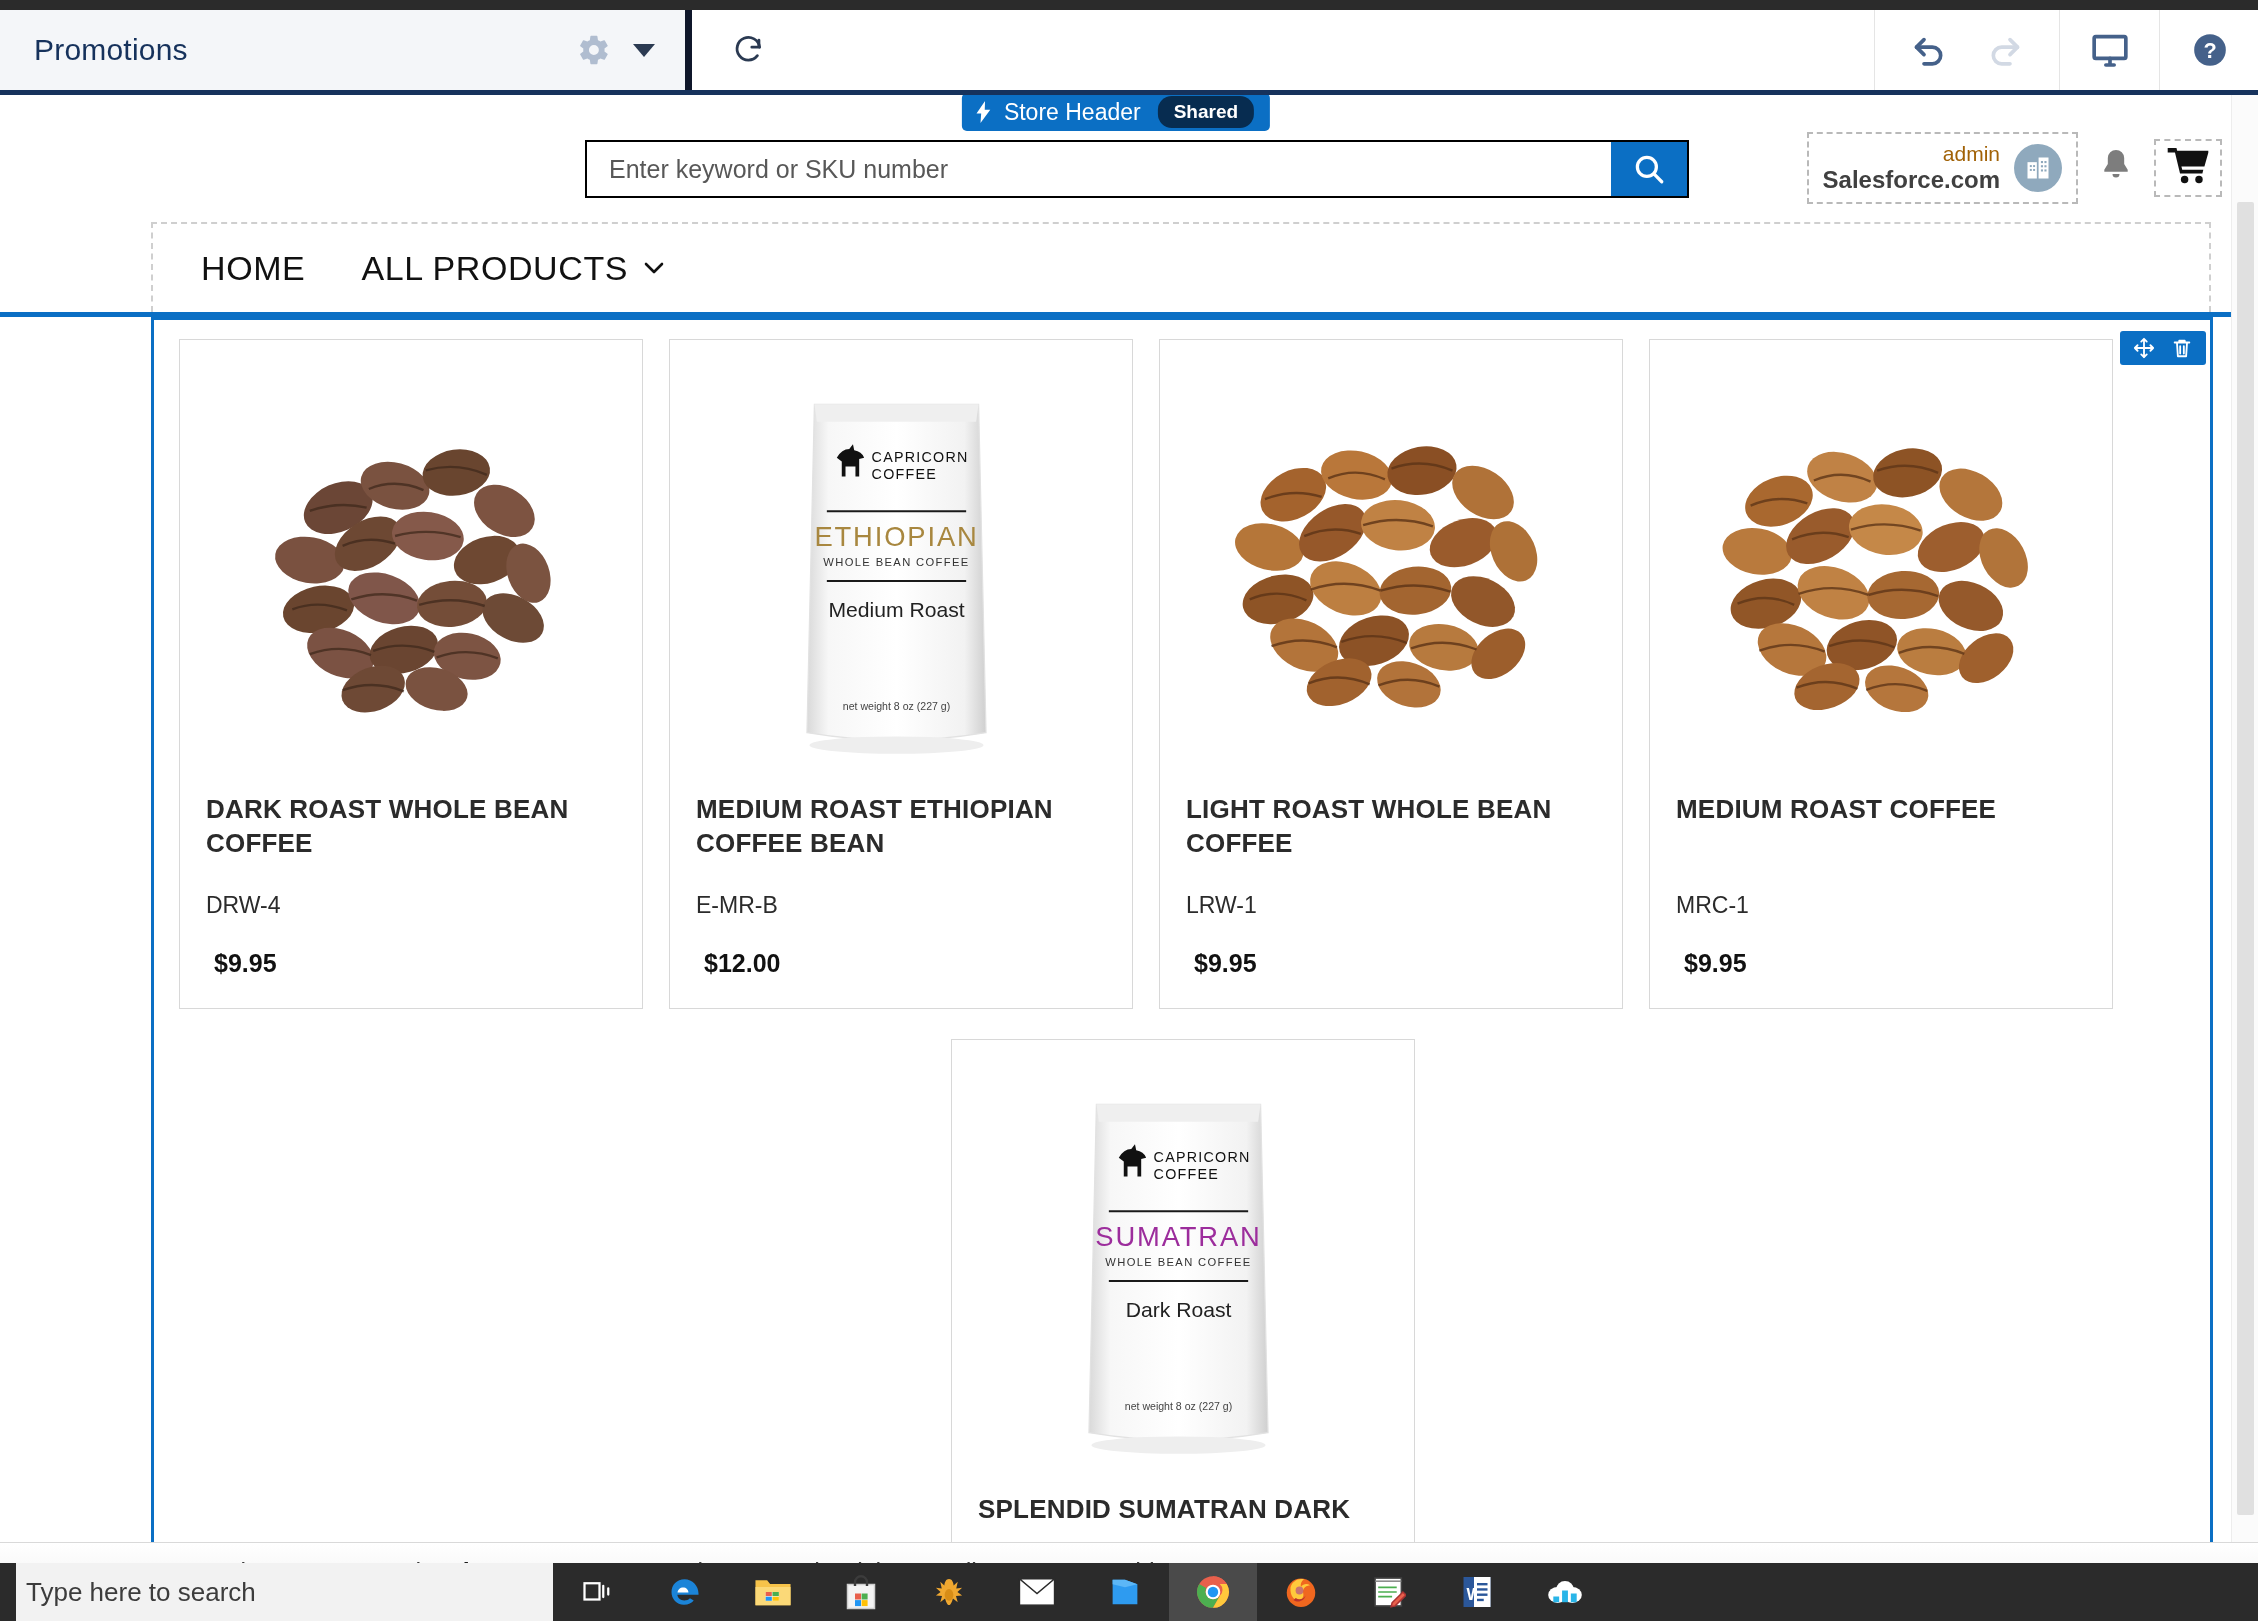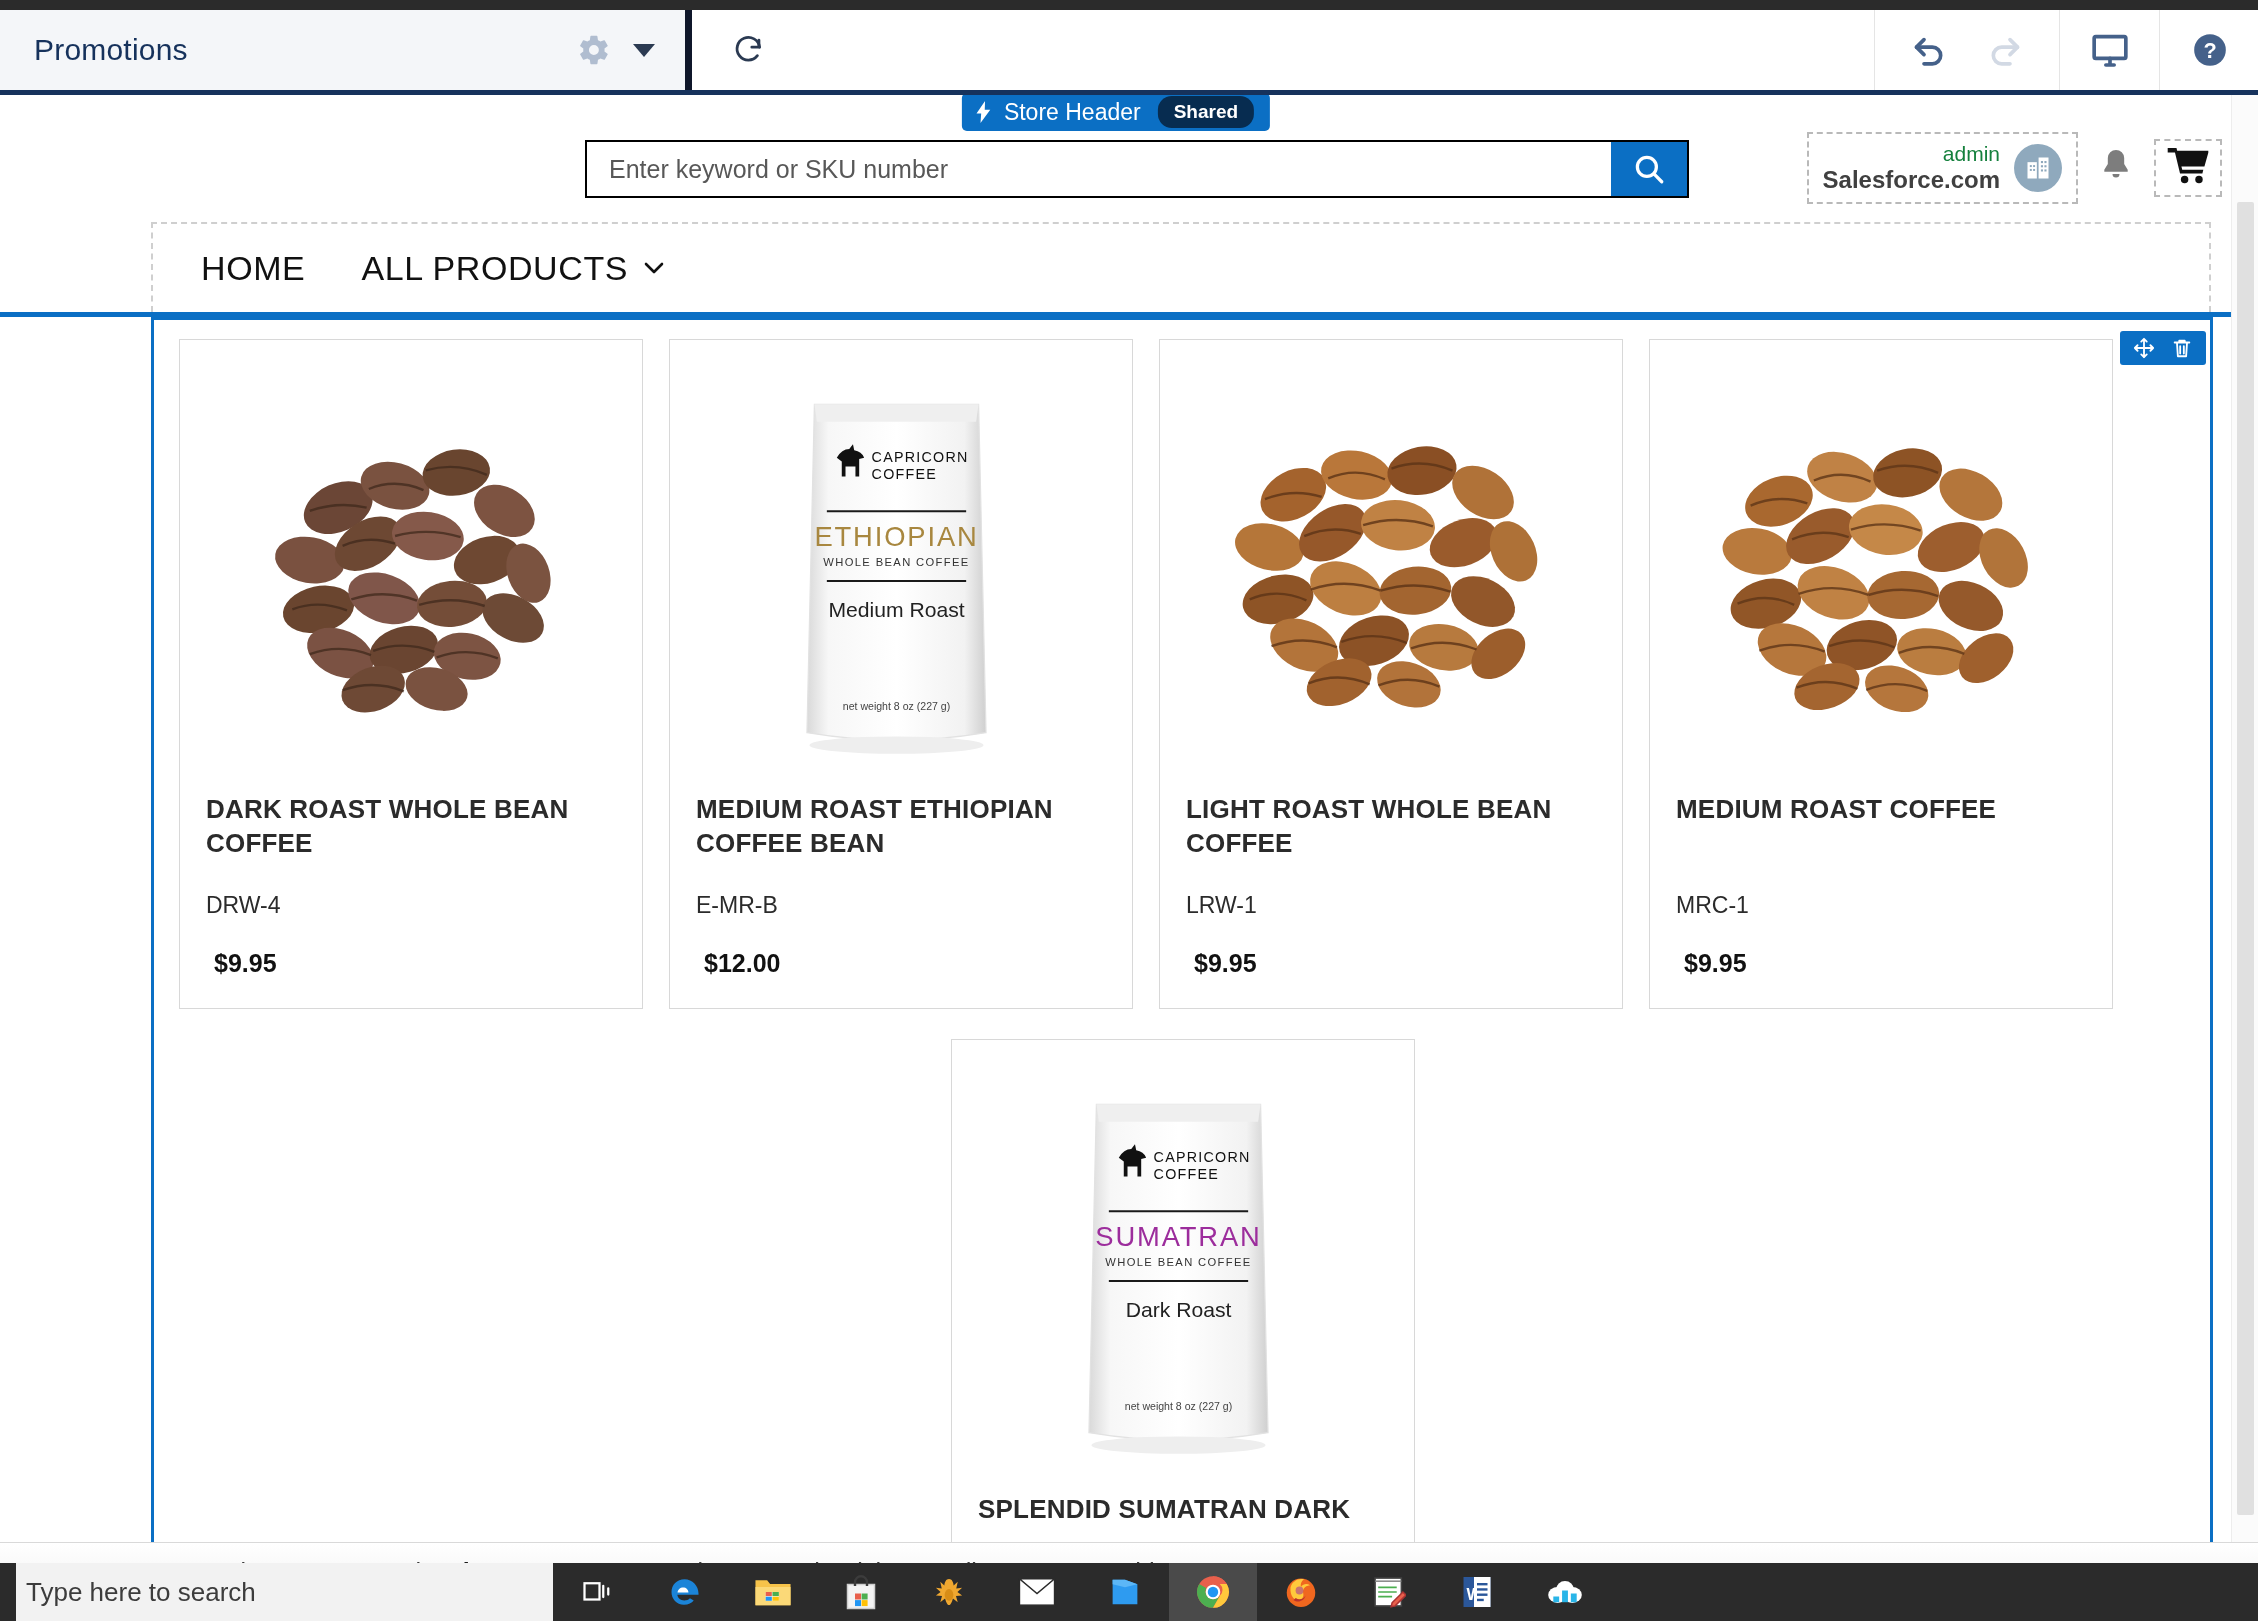--- a/index.html
+++ b/index.html
@@ -102,21 +102,21 @@
   }
   .acct-zone {
     position: absolute; right: 10px; top: -8px;
     display: flex; align-items: center; gap: 10px;
   }
   .acct-box {
     border: 2px dashed #b9b9b9; padding: 8px 14px;
     display: flex; align-items: center; gap: 14px;
   }
   .acct-text { text-align: right; line-height: 1.15; }
-  .acct-admin { font-size: 21px; color: #15803d; }
+  .acct-admin { font-size: 21px; color: #a16207; }
   .acct-org { font-size: 24px; color: #404040; font-weight: bold; }
   .acct-avatar {
     width: 48px; height: 48px; border-radius: 50%;
     background: #8fa9bd; display:flex; align-items:center; justify-content:center;
   }
   .bell-box { padding: 6px 10px; }
   .cart-box { border: 2px dashed #b9b9b9; padding: 6px 10px; }
 
   
   .nav-region {

